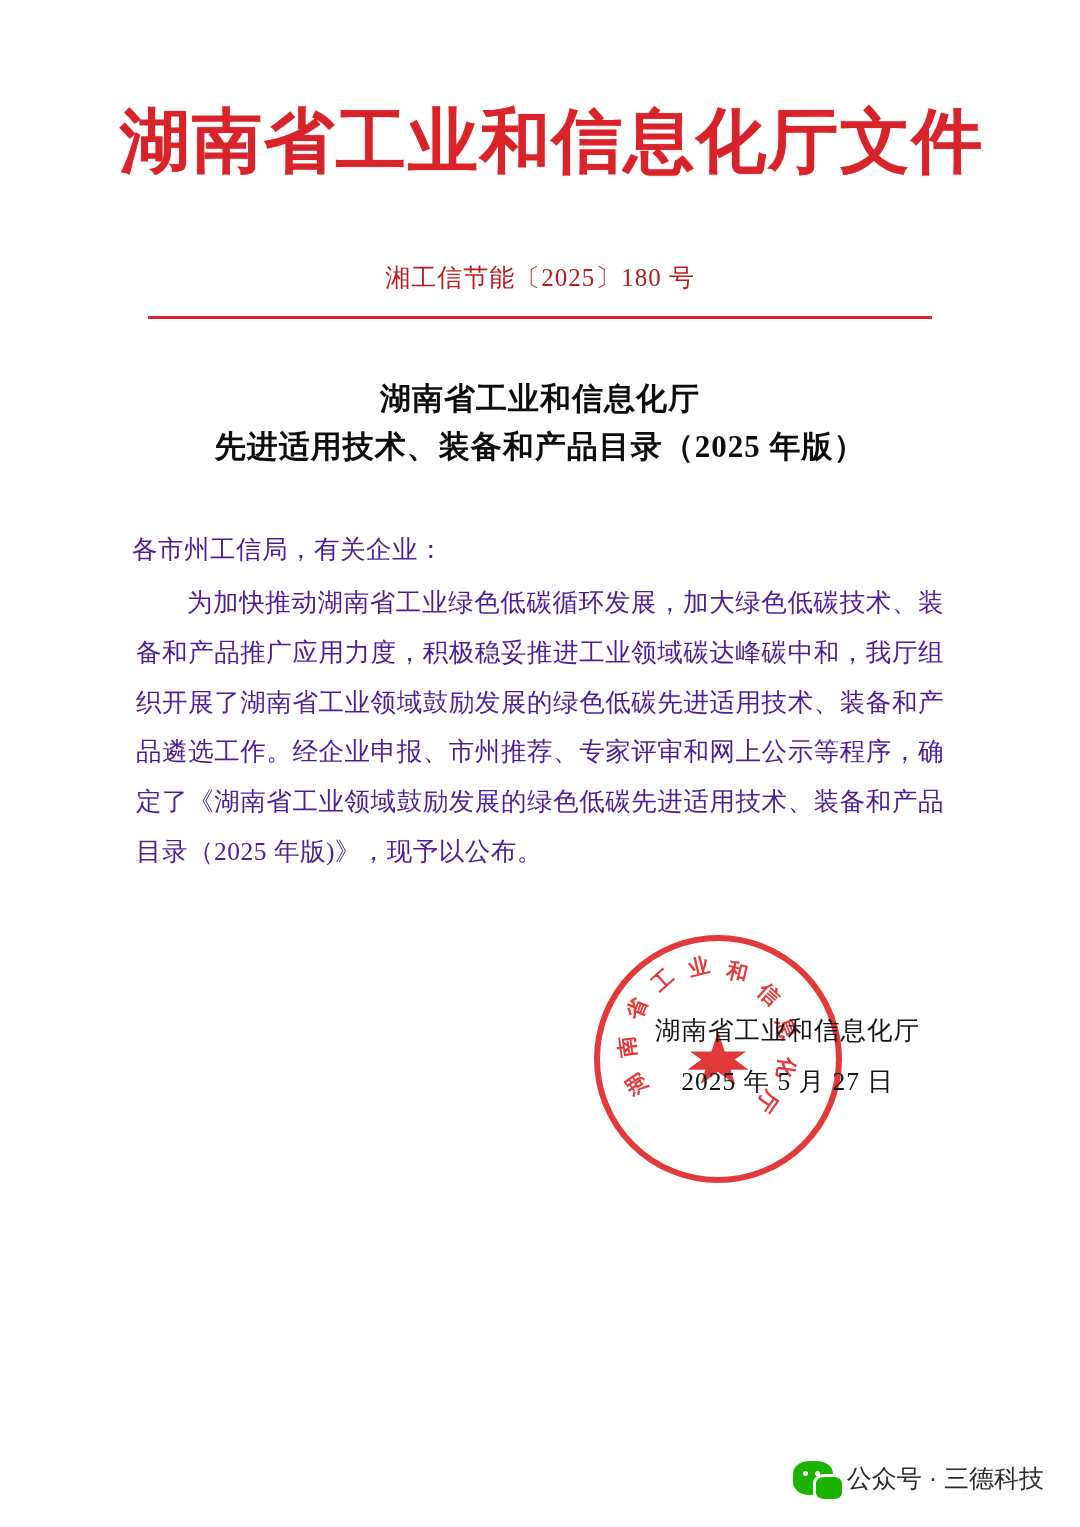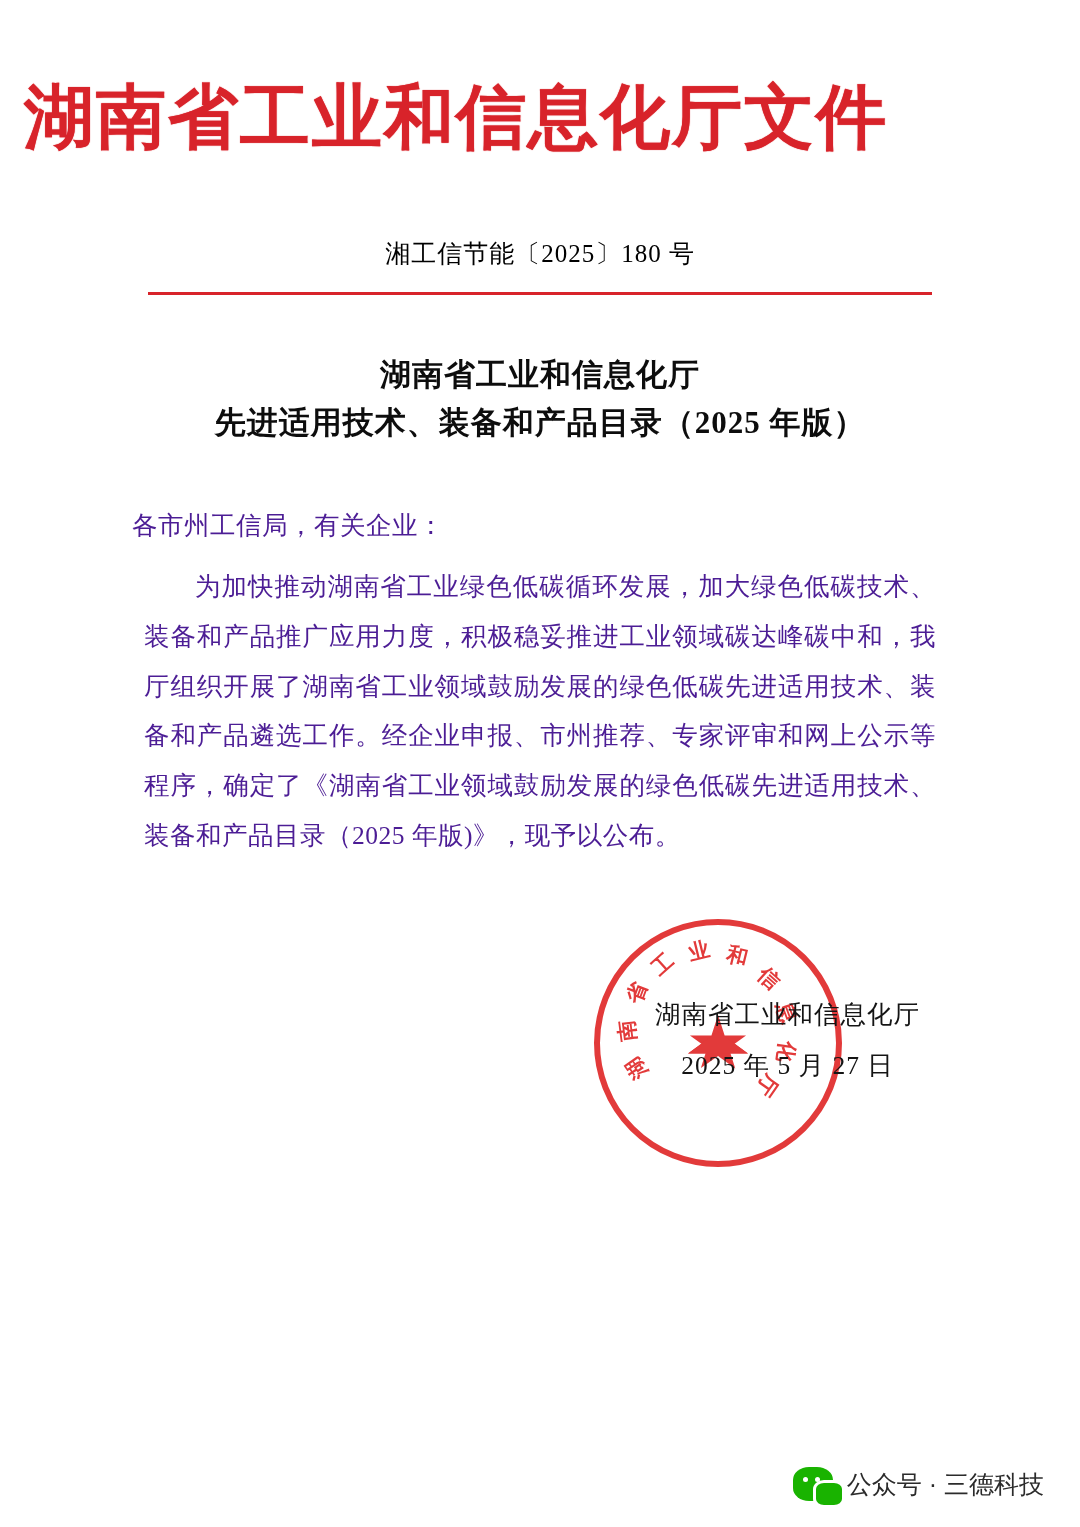--- a/index.html
+++ b/index.html
@@ -19,41 +19,41 @@
   .page {
     position: relative;
     width: 1080px;
     height: 1527px;
     background: #ffffff;
     box-sizing: border-box;
   }
 
   
   .masthead {
-    text-align: left;
-    padding-top: 78px;
+    text-align: center;
+    padding-top: 102px;
     margin-left: 24px;
   }
   .masthead-title {
     color: #d8232a;
     font-family: "Liberation Serif", "DejaVu Serif", serif;
     font-weight: bold;
     font-size: 70px;
     letter-spacing: 2px;
     line-height: 1.15;
     white-space: nowrap;
     text-shadow: 0 0 1px #d8232a;
   }
 
   .doc-number {
     text-align: center;
     margin-top: 78px;
     font-size: 25px;
     letter-spacing: 1px;
-    color: #000000;
+    color: #b91c1c;
     font-family: "Liberation Serif", "DejaVu Serif", serif;
   }
 
   .red-rule {
     width: 784px;
     height: 3px;
     background: #d8232a;
     margin: 22px auto 0 auto;
   }
 
@@ -80,21 +80,21 @@
     font-size: 25.5px;
     line-height: 1.95;
     letter-spacing: 0.5px;
     color: #4c1d95;
     text-align: justify;
   }
   .salutation {
     margin: 0 0 2px 0;
   }
   .para {
-    margin: 12px;
+    margin: 4px;
     text-indent: 2em;
   }
   .attach {
     margin: 8px 0 0 0;
     text-indent: 2em;
   }
   .attach-cont {
     margin: 0;
     padding-left: 4em;
   }
@@ -162,21 +162,21 @@
     color: #e02a2a;
     transform-origin: 0 0;
     white-space: nowrap;
     font-family: "Liberation Serif", "DejaVu Serif", serif;
   }
 
   
   .footer-wm {
     position: absolute;
     right: 36px;
-    bottom: 26px;
+    bottom: 32px;
     display: flex;
     align-items: center;
     gap: 14px;
     color: #2b2b2b;
     font-size: 25px;
     font-family: "Liberation Sans", sans-serif;
   }
   .wechat-icon {
     width: 40px;
     height: 34px;

